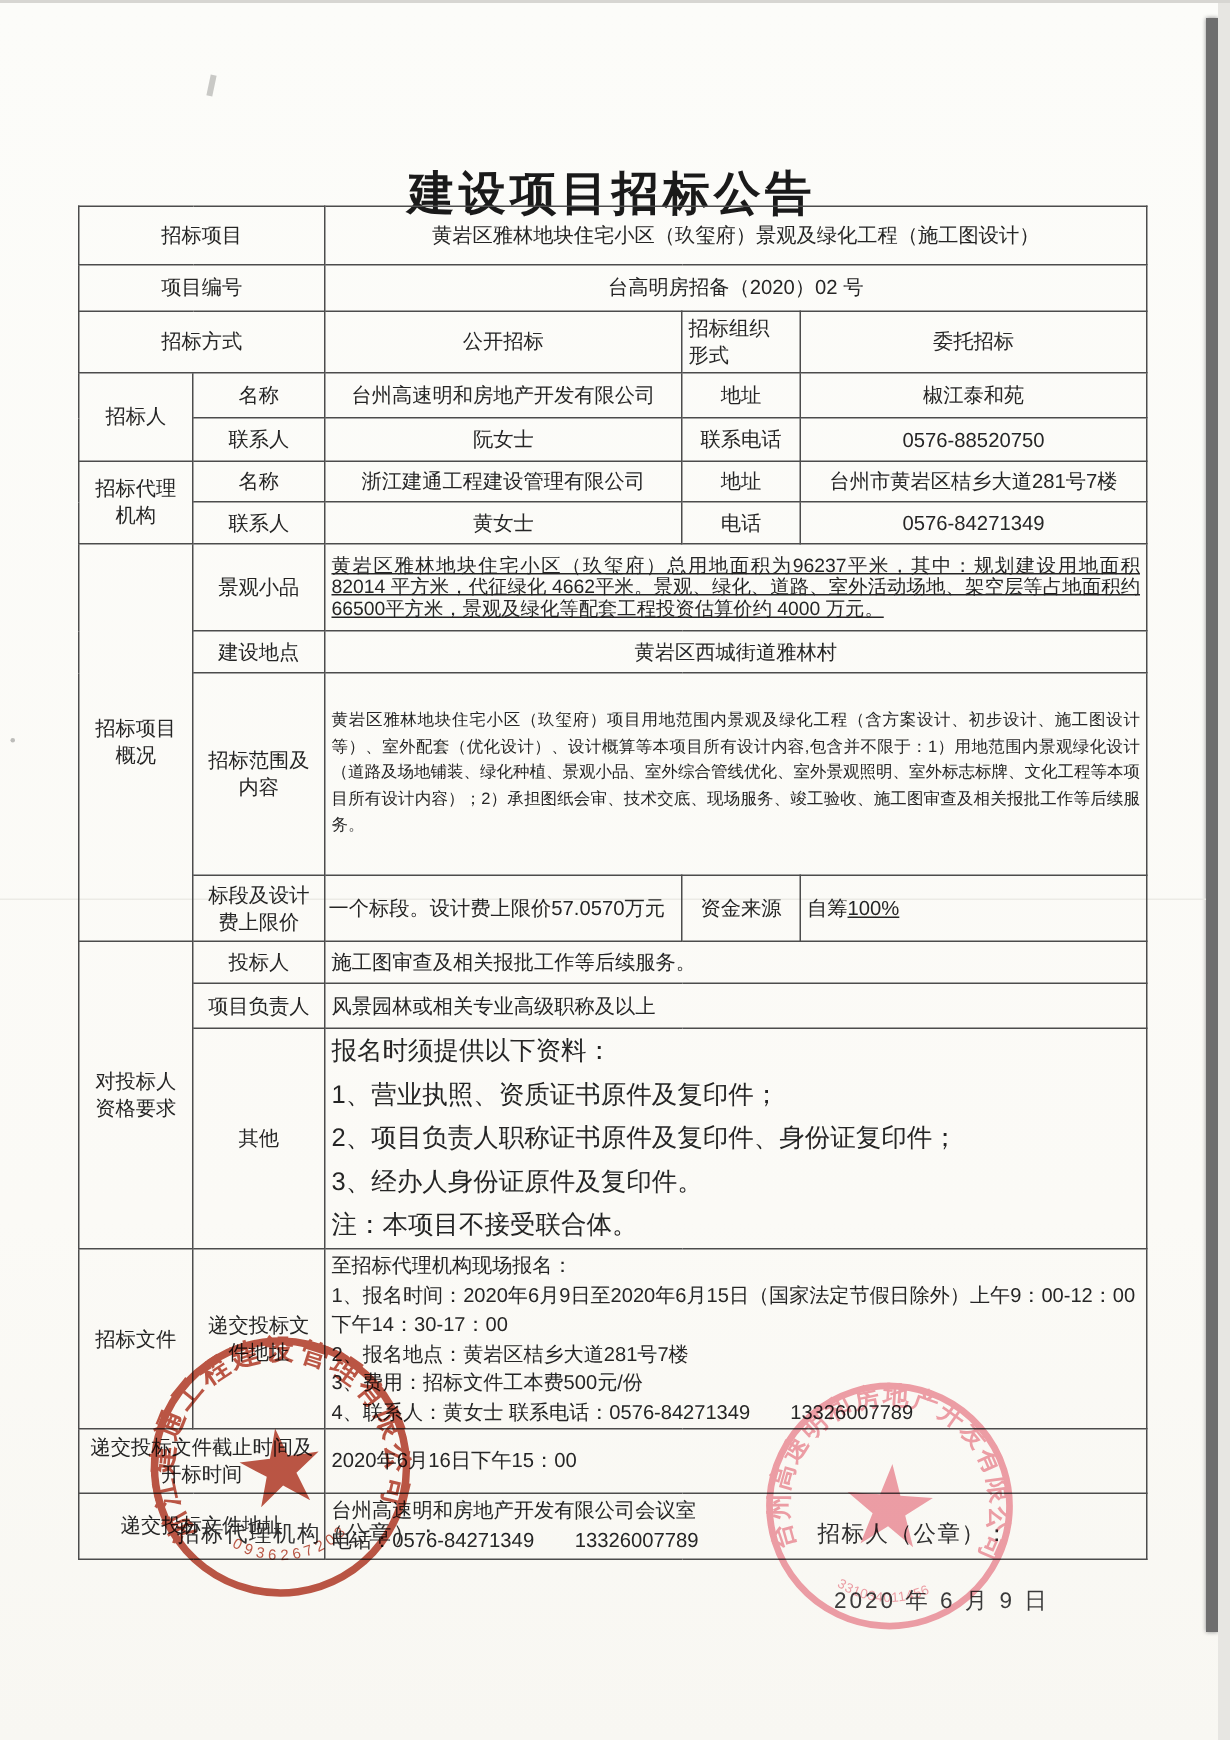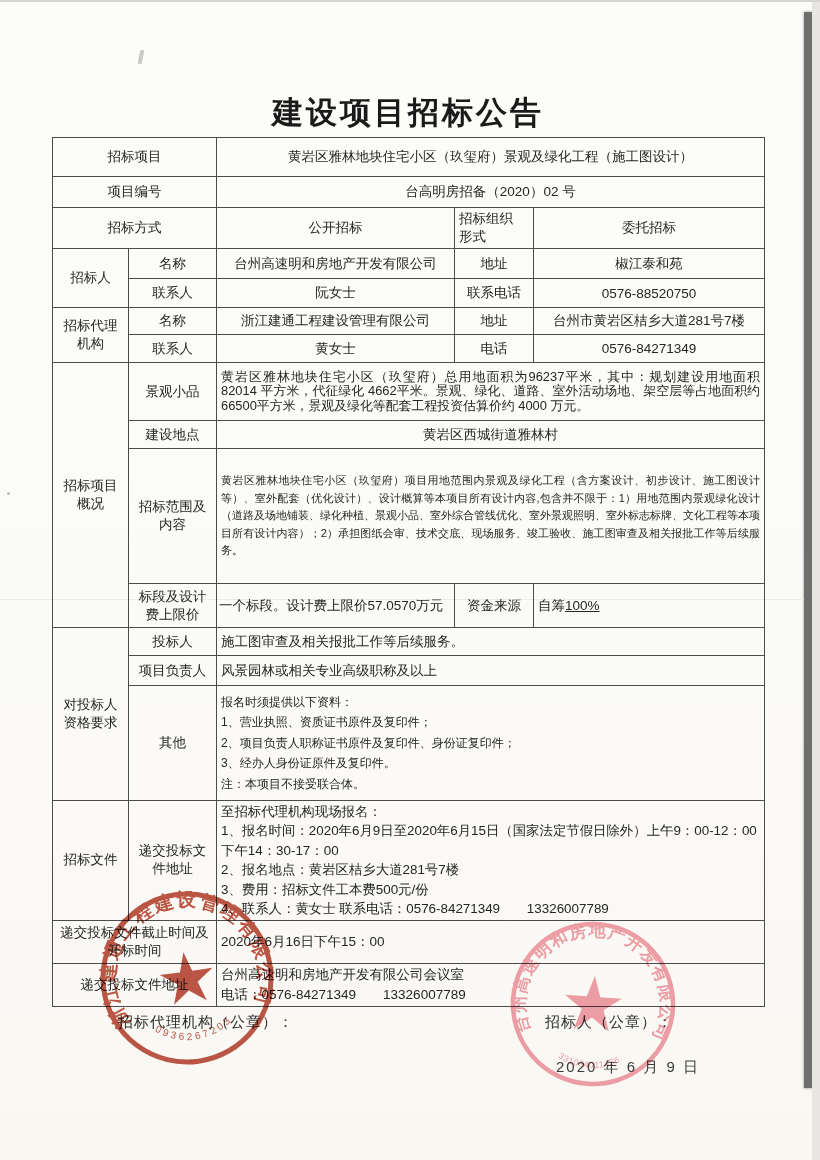--- a/index.html
+++ b/index.html
@@ -12,37 +12,37 @@
   .page{position:absolute;inset:0;}
   
   .edge-right-dark{position:absolute;left:804px;top:12px;width:8px;height:1076px;background:#6e6e6e;box-shadow:0 0 3px #8a8a8a;}
   .edge-right-light{position:absolute;left:812px;top:0;width:8px;height:1160px;background:#e7e6e2;}
   .edge-top{position:absolute;left:0;top:0;width:820px;height:2px;background:#d7d6d2;}
   .fold-line{position:absolute;left:0;top:599px;width:804px;height:1px;background:#ecebe6;}
   .speck1{position:absolute;left:139px;top:50px;width:4px;height:14px;background:#c9c9c6;transform:rotate(12deg);}
   .speck2{position:absolute;left:7px;top:492px;width:3px;height:3px;background:#bdbdba;border-radius:50%;}
 
   .title{
-    position:absolute;left:52px;top:92px;width:712px;text-align:center;
+    position:absolute;left:52px;top:108px;width:712px;text-align:center;
     font-size:31px;font-weight:700;color:#1a1a1a;letter-spacing:3px;
   }
 
   table.doc{
     position:absolute;left:52px;top:137px;width:712px;
     border-collapse:collapse;table-layout:fixed;
     font-size:13.5px;color:#252525;
   }
   table.doc td{border:1px solid #4c4c4c;padding:1px 4px;vertical-align:middle;overflow:hidden;}
   td.lbl{text-align:center;padding:1px 8px;}
   td.val{text-align:center;}
   td.left{text-align:left;}
-  td.para{font-size:12.9px;line-height:1.12;text-align:justify;vertical-align:middle;padding:2px 5px;}
+  td.para{font-size:12.9px;line-height:1.12;text-align:justify;vertical-align:middle;padding:2px 5px;text-decoration:underline;}
   td.scope{font-size:11px;line-height:1.6;text-align:justify;vertical-align:middle;padding:2px 5px;}
   td.preline{white-space:pre-line;text-align:left;vertical-align:middle;}
-  td.other{font-size:12px;line-height:1.7;vertical-align:middle;padding:2px 5px;}
+  td.other{font-size:17px;line-height:1.7;vertical-align:middle;padding:2px 5px;}
   td.how{font-size:13.4px;line-height:1.45;vertical-align:middle;padding:2px 5px;}
   .u{text-decoration:underline;}
 
   .sig-label{position:absolute;font-size:15px;color:#2e2e2e;letter-spacing:1px;}
   .sig-agency{left:118px;top:1013px;}
   .sig-bidder{left:545px;top:1013px;}
   .date-line{position:absolute;left:556px;top:1058px;font-size:15px;color:#3a3a3a;letter-spacing:2px;}
 
   .seal{position:absolute;mix-blend-mode:multiply;opacity:.88;}
   .seal-agency{left:97px;top:888px;transform:rotate(-8deg);}

